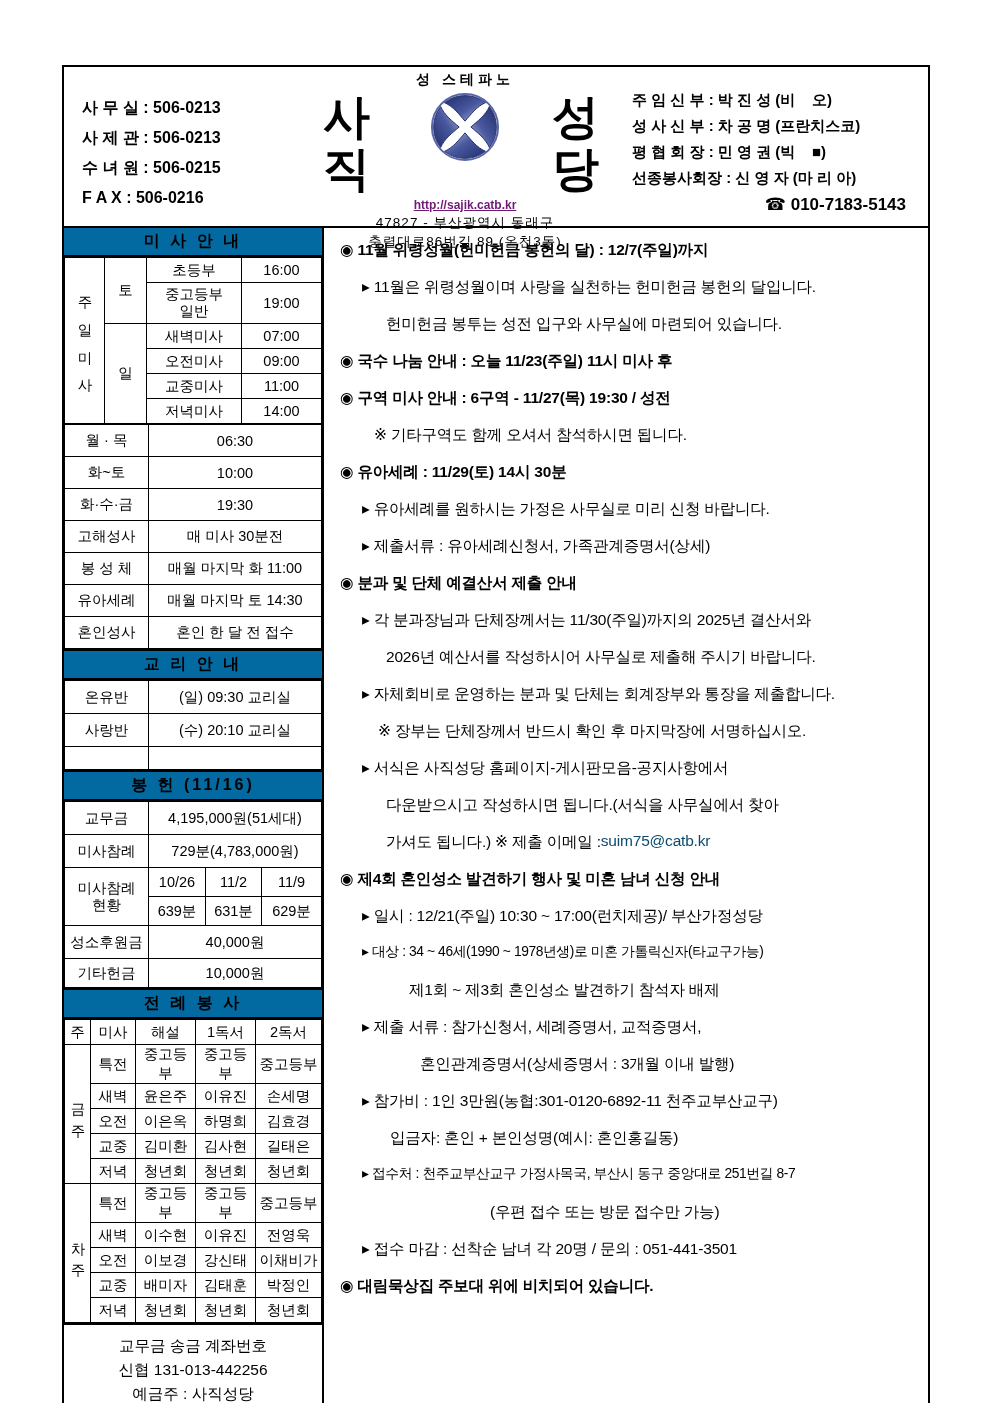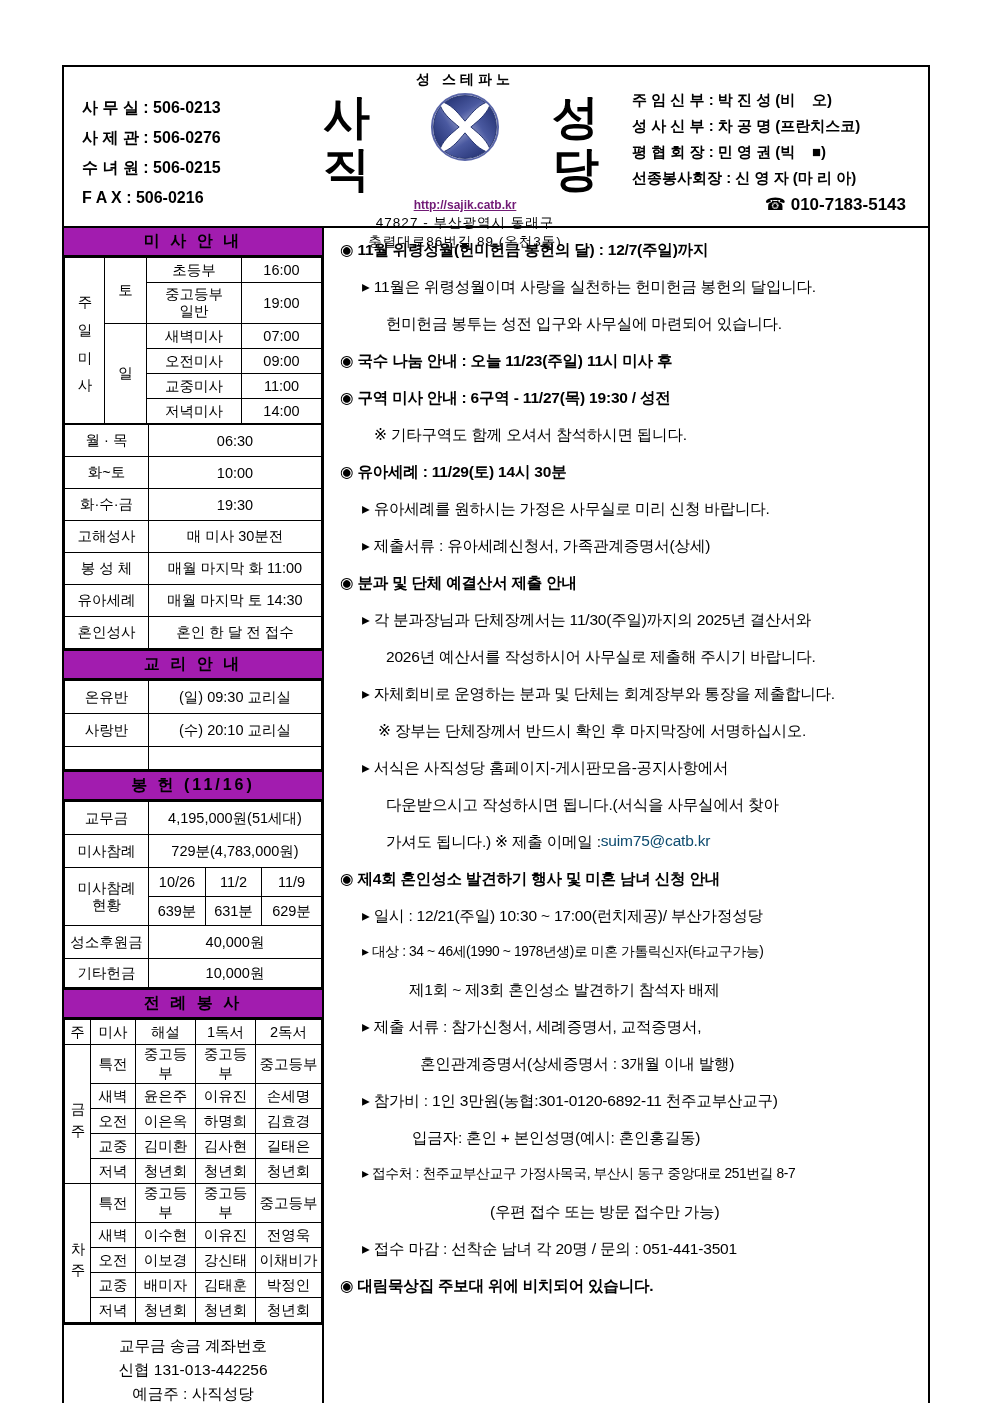--- a/index.html
+++ b/index.html
@@ -20,21 +20,21 @@
   .addr{font-size:13.5px;line-height:19px;letter-spacing:1px;}
   .h-right{width:296px;padding-top:20px;}
   .h-right .sline{font-weight:bold;font-size:15px;line-height:26px;white-space:pre;}
   .h-right .phone{font-weight:bold;font-size:17px;text-align:right;padding-right:22px;margin-top:3px;}
 
   
   .cols{display:flex;border:2px solid #000;border-top:none;}
   .leftcol{width:258px;border-right:2px solid #000;}
   .rightcol{flex:1;padding:12px 8px 10px 0;}
 
-  .band{background:#a21caf;border-top:2px solid #000;border-bottom:2px solid #000;
+  .band{background:#0369a1;border-top:2px solid #000;border-bottom:2px solid #000;
         font-weight:bold;text-align:center;font-size:16px;letter-spacing:3px;
         height:27px;line-height:26px;}
   .band.first{border-top:none;}
 
   table.tbl{border-collapse:collapse;width:100%;table-layout:fixed;}
   table.tbl td{border:1px solid #000;text-align:center;font-size:14.5px;
                padding:0 2px;overflow:hidden;}
   td.dbl{border-left:3px double #000;}
   td.pre{white-space:pre-line;line-height:17px;}
   .vert{writing-mode:vertical-rl;text-orientation:upright;letter-spacing:13px;
@@ -50,35 +50,35 @@
   
   .line{min-height:37px;display:flex;align-items:flex-start;font-size:15.5px;
         letter-spacing:-0.2px;}
   .line.h{font-weight:bold;padding-left:16px;}
   .line.s{padding-left:38px;}
   .line.c{padding-left:62px;}
   .line.n{padding-left:50px;}
   .line.n2{padding-left:54px;}
   .line.d1{padding-left:85px;}
   .line.d2{padding-left:96px;}
-  .line.d3{padding-left:88px;}
+  .line.d3{padding-left:66px;}
   .line.d4{padding-left:166px;}
   .line.sm{font-size:13.8px;letter-spacing:-0.4px;}
   .email{color:#0c4a6e;cursor:pointer;text-decoration:none;}
 </style>
 </head>
 <body>
 
 <div class="page">
   <div class="doc">
 
     <div class="hdr">
       <div class="h-left">
         <div class="cline">사 무 실 : 506-0213</div>
-        <div class="cline">사 제 관 : 506-0276</div>
+        <div class="cline">사 제 관 : 506-0213</div>
         <div class="cline">수 녀 원 : 506-0215</div>
         <div class="cline">F A X : 506-0216</div>
       </div>
       <div class="h-center">
         <div class="patron">성 스테파노</div>
         <div class="title-row">
           <span class="big-title">사직</span>
           <span>
             <svg width="72" height="72" viewBox="0 0 74 74">
               <defs>

